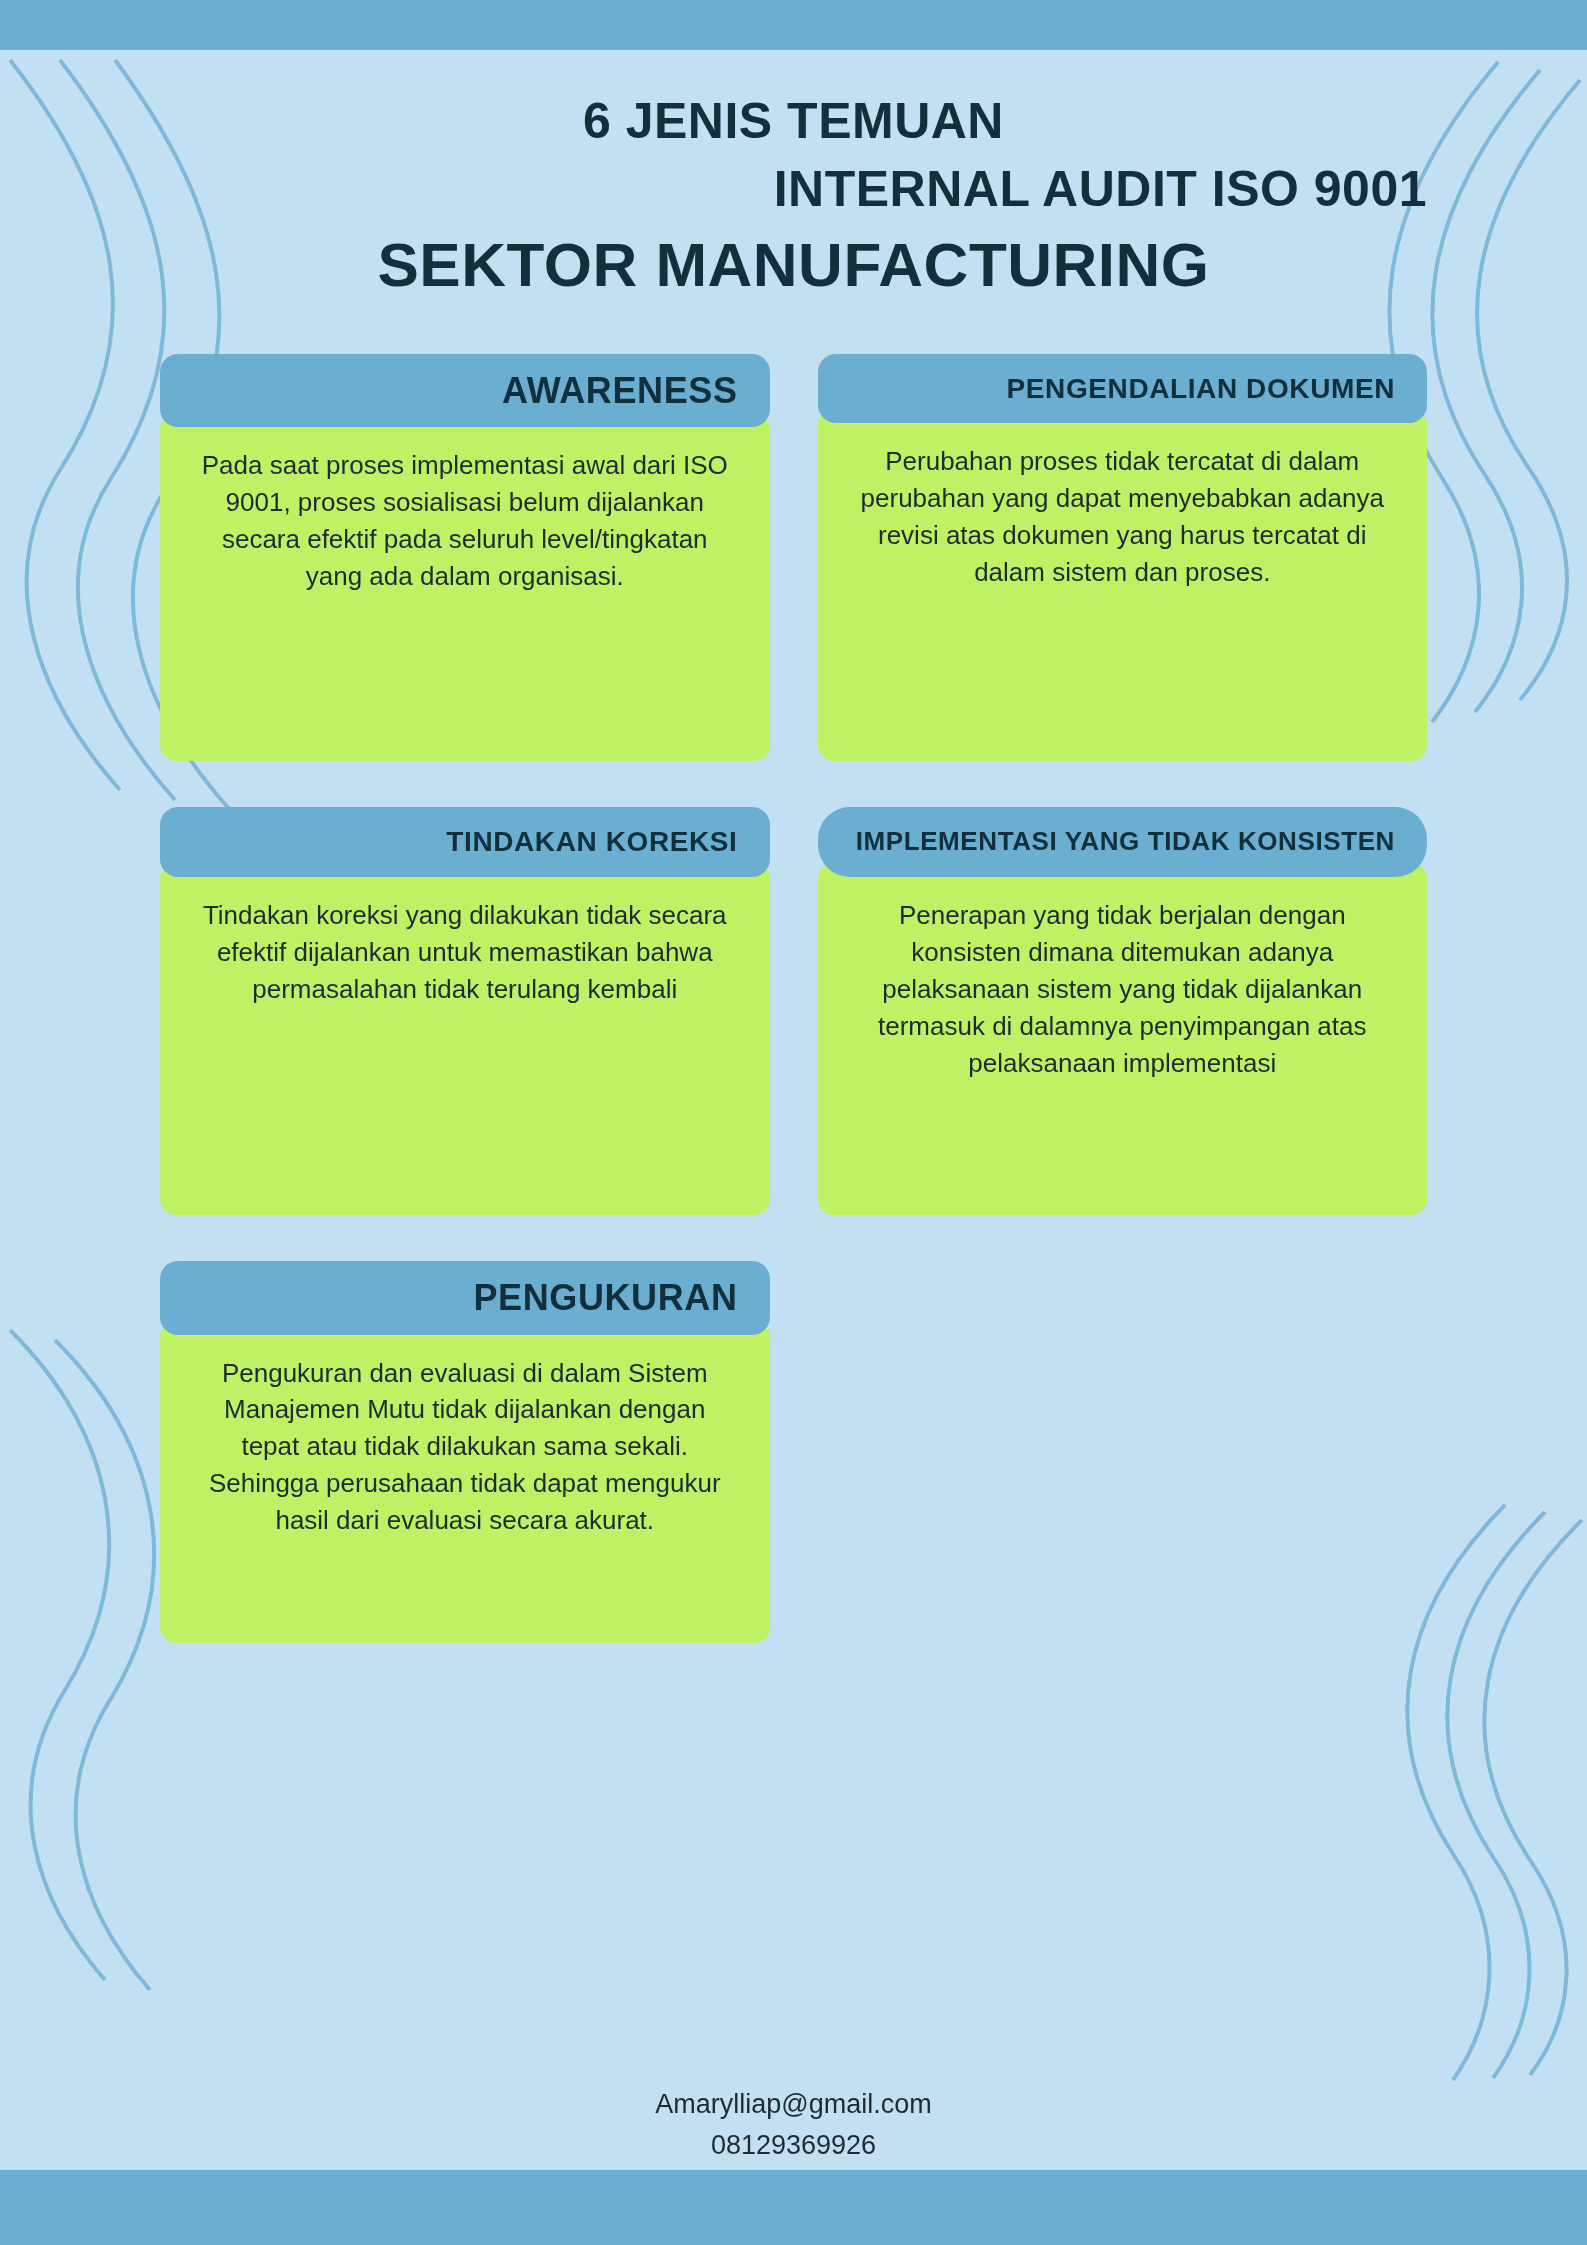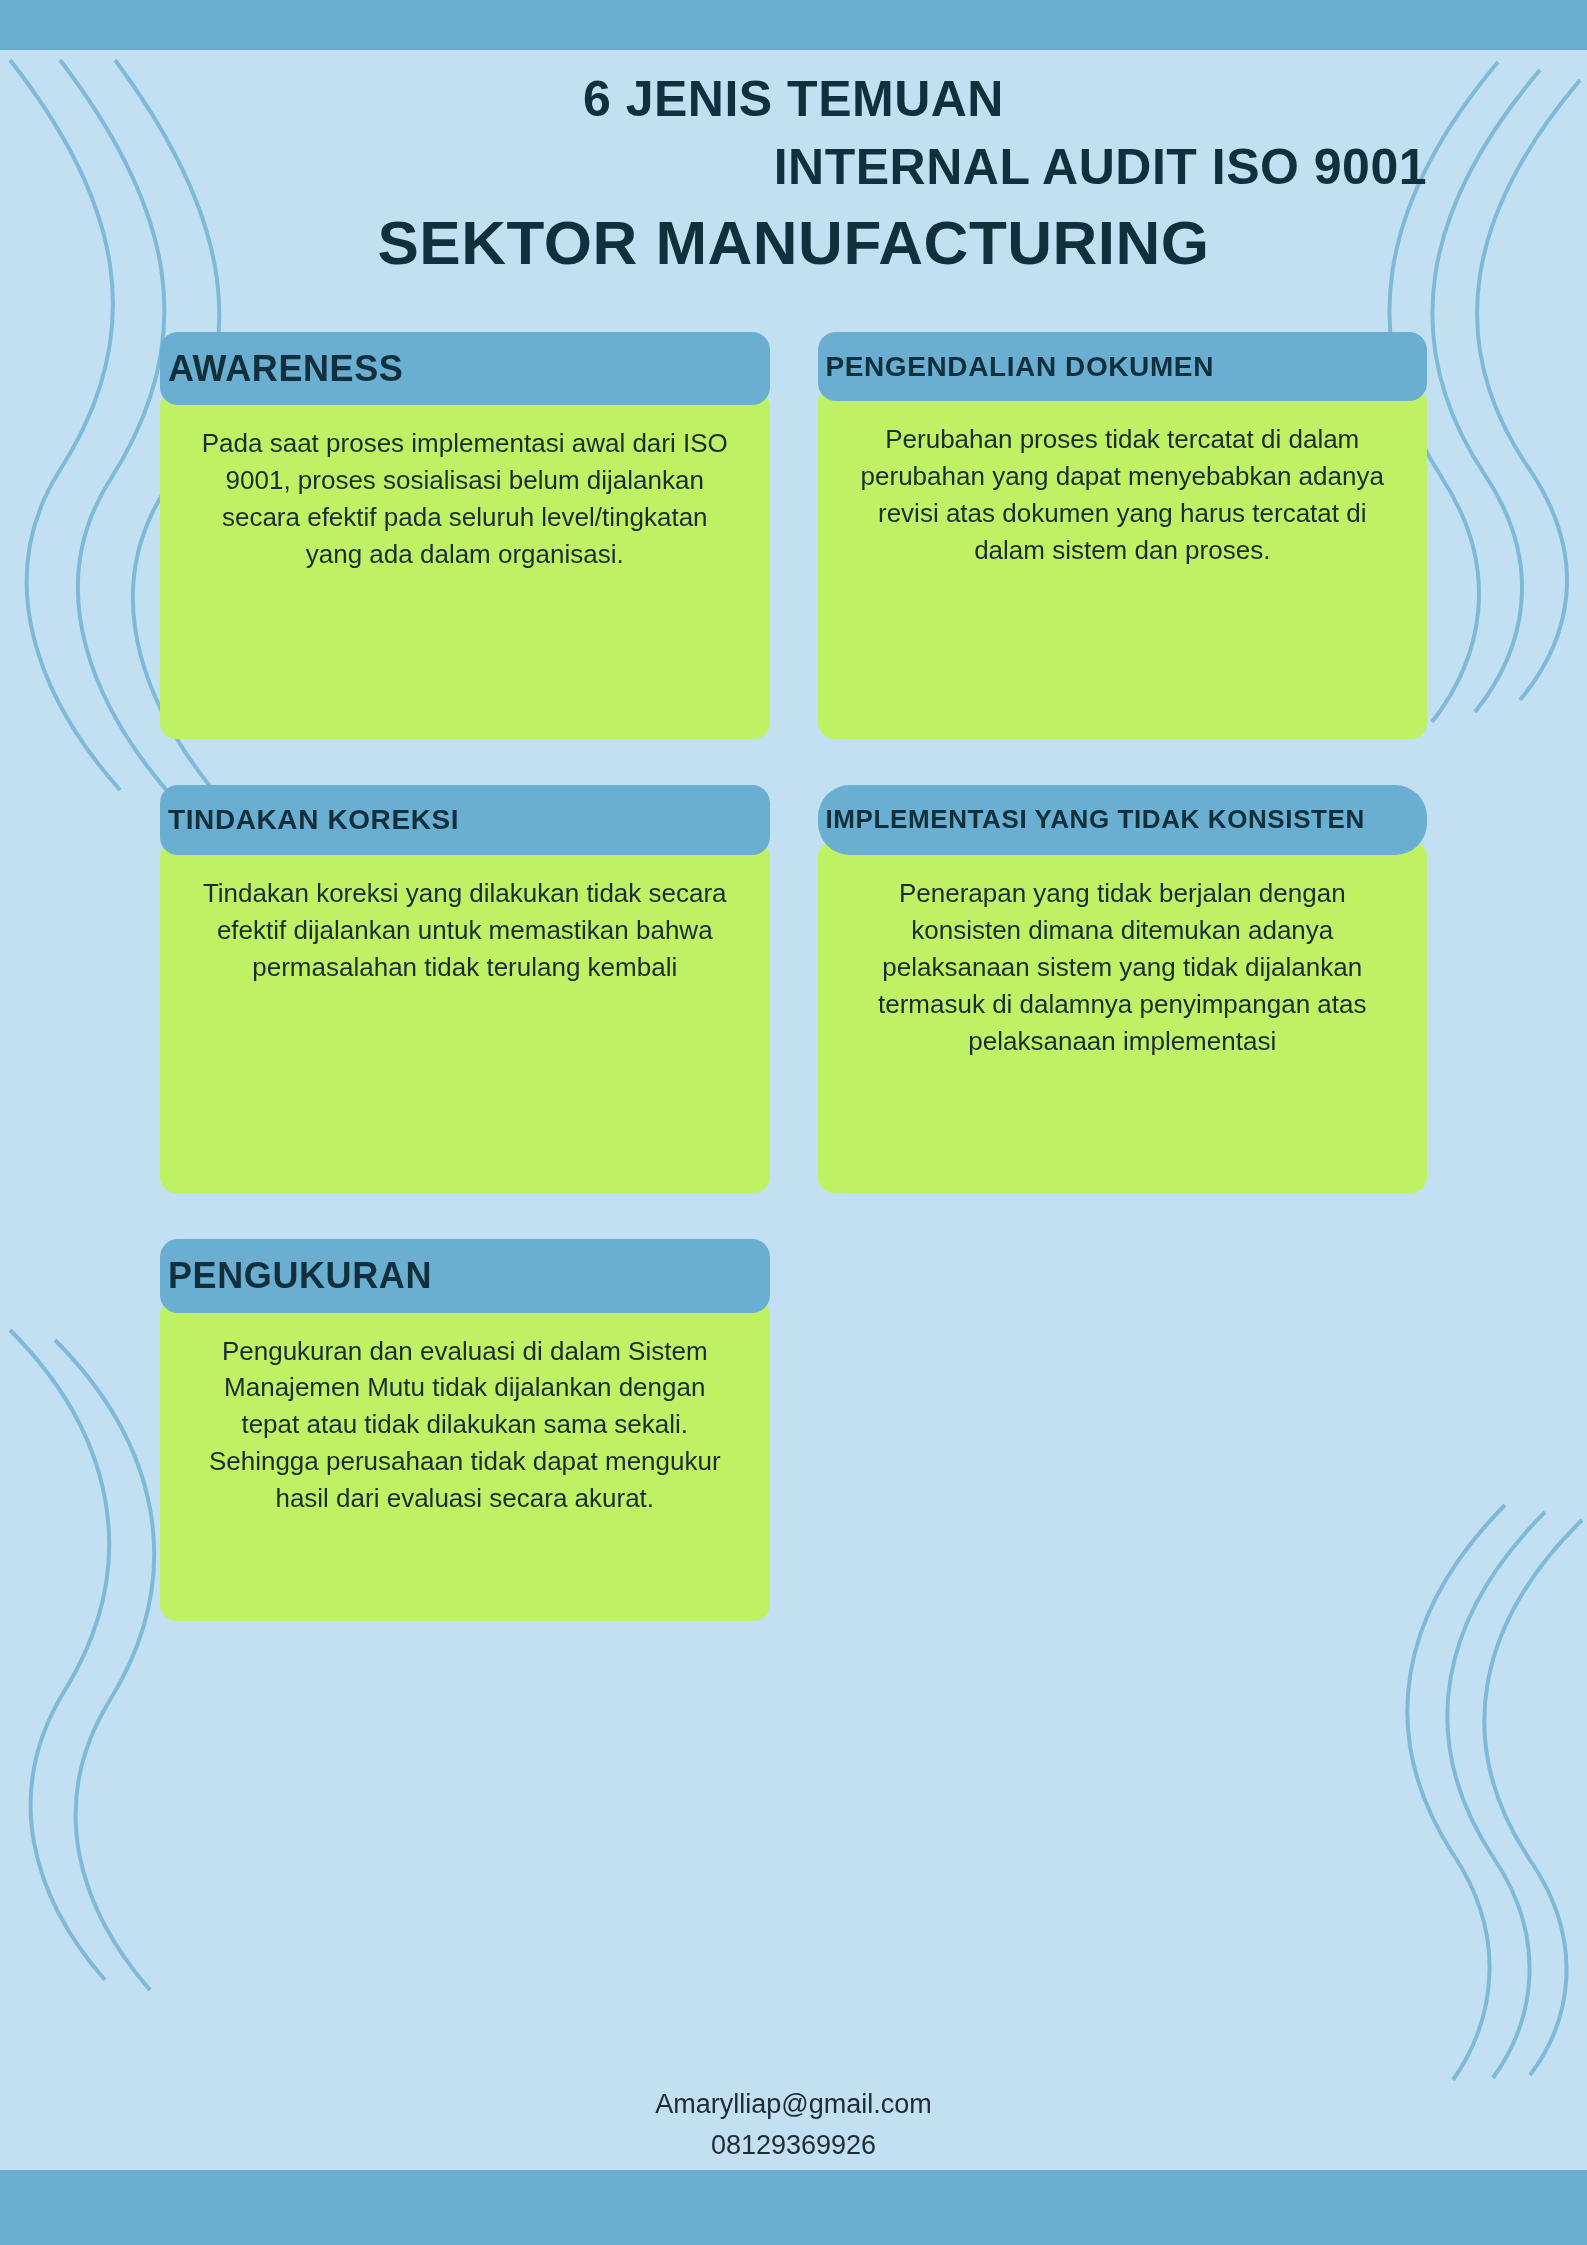--- a/index.html
+++ b/index.html
@@ -54,20 +54,21 @@
     padding-top: 68px;
     text-align: center;
     color: #12303c;
     font-weight: bold;
     letter-spacing: 0.5px;
   }
   .title-line-1 {
     font-size: 50px;
     line-height: 1.25;
     font-weight: 800;
+    margin-top: 22px;
   }
   .title-line-2 {
     font-size: 50px;
     line-height: 1.45;
     font-weight: 800;
     text-align: right;
   }
   .title-line-3 {
     font-size: 62px;
     line-height: 1.3;
@@ -83,22 +84,22 @@
   }
 
   .card {
     position: relative;
     display: flex;
     flex-direction: column;
   }
   .card-header {
     background: #6aaed2;
     border-radius: 18px;
-    padding: 16px 8px;
-    text-align: left;
+    padding: 16px 32px;
+    text-align: right;
     color: #12303c;
     font-weight: 800;
     letter-spacing: 0.6px;
     position: relative;
     z-index: 2;
   }
   .card-header.big { font-size: 36px; line-height: 1.15; }
   .card-header.med { font-size: 28px; line-height: 1.35; }
   .card-header.sml { font-size: 26px; line-height: 1.45; border-radius: 32px; }
 

